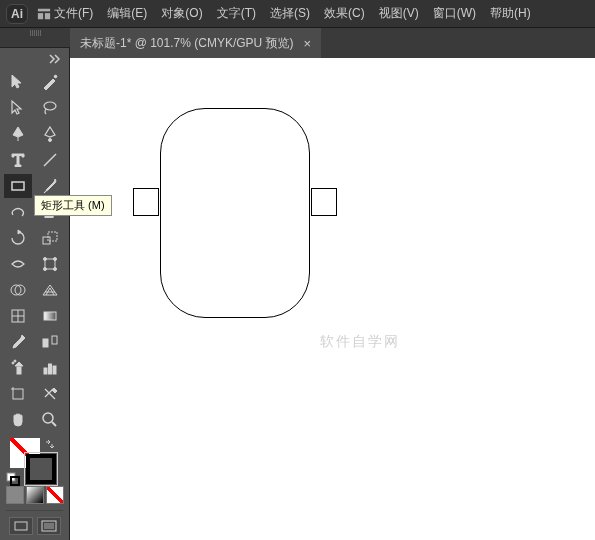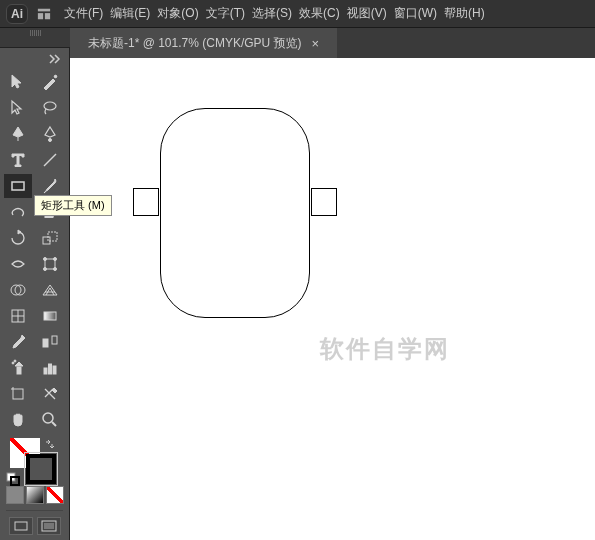--- a/index.html
+++ b/index.html
@@ -1,21 +1,21 @@
 <!DOCTYPE html>
 <html><head>
 <meta charset="utf-8">
 <style>
 *{margin:0;padding:0;box-sizing:border-box;font-family:"Microsoft YaHei",sans-serif;font-size:12px;color:#ccc;}
 body{background:#333;width:595px;height:540px;overflow:hidden;position:relative;}
 .topbar{height:28px;background:#333;display:flex;align-items:center;padding:0 6px;border-bottom:1px solid #1a1a1a;}
 .app-logo{width:22px;height:20px;background:#2a2a2a;border:1px solid #4a4a4a;display:flex;align-items:center;justify-content:center;color:#ff9a00;font-weight:bold;font-size:11px;border-radius:6px;}
 .layout-icon{margin-left:8px;width:16px;height:16px;display:flex;align-items:center;justify-content:center;color:#aaa;}
 .layout-icon svg{width:14px;height:14px;fill:#aaa;}
-.menu{display:flex;margin-left:12px;gap:7px;}
+.menu{display:flex;margin-left:2px;gap:14px;}
 .menu-item{color:#ccc;cursor:default;}
 .tool-tabs{position:absolute;left:0;top:28px;width:70px;height:20px;background:#3a3a3a;border-bottom:1px solid #222;}
 .tool-drag{width:40px;height:8px;margin:2px auto;display:flex;justify-content:center;gap:1px;}
 .tool-drag span{width:1px;height:6px;background:#666;}
 .tool-panel{position:absolute;left:0;top:48px;width:70px;bottom:0;background:#535353;border-right:1px solid #222;padding:6px 4px;}
 .dbl-arrow{height:14px;display:flex;justify-content:flex-end;padding-right:4px;}
 .dbl-arrow svg{width:12px;height:10px;fill:#ccc;}
 .tool-grid{display:grid;grid-template-columns:1fr 1fr;gap:2px;margin-top:2px;}
 .tool{width:28px;height:24px;display:flex;align-items:center;justify-content:center;cursor:default;position:relative;}
 .tool.sel{background:#2a2a2a;}
@@ -32,28 +32,28 @@
 .mode-row{display:flex;gap:2px;margin-top:2px;justify-content:center;}
 .mode-box{width:18px;height:18px;border:1px solid #777;}
 .mode-solid{background:#888;}
 .mode-grad{background:linear-gradient(135deg,#fff,#000);}
 .mode-none{background:#fff;position:relative;}
 .mode-none::before{content:"";position:absolute;inset:0;background:linear-gradient(to top right,transparent 42%,red 42%,red 58%,transparent 58%);}
 .screen-row{display:flex;gap:4px;margin-top:6px;justify-content:center;}
 .screen-row .sbox{width:24px;height:18px;border:1px solid #666;background:#444;display:flex;align-items:center;justify-content:center;}
 .screen-row svg{width:16px;height:12px;fill:#ccc;}
 .tab-bar{position:absolute;left:70px;top:28px;right:0;height:30px;background:#3a3a3a;display:flex;align-items:center;}
-.doc-tab{height:30px;background:#4b4b4b;display:flex;align-items:center;padding:0 18px;gap:10px;color:#e4e4e4;}
+.doc-tab{height:30px;background:#4b4b4b;display:flex;align-items:center;padding:0 10px;gap:10px;color:#e4e4e4;}
 .doc-tab .close{color:#ccc;font-size:13px;cursor:default;}
 .canvas{position:absolute;left:70px;top:58px;right:0;bottom:0;background:#fff;}
 .shape-round{position:absolute;left:90px;top:50px;width:150px;height:210px;border:1.5px solid #000;border-radius:45px;background:#fff;}
 .shape-rect{position:absolute;width:26px;height:28px;border:1.5px solid #000;background:#fff;}
 .rect-l{left:63px;top:130px;}
 .rect-r{left:241px;top:130px;}
-.wm1{position:absolute;left:250px;top:275px;font-size:24px;font-weight:bold;color:rgba(120,120,120,0.35);letter-spacing:2px;}
+.wm1{position:absolute;left:250px;top:275px;font-size:14px;font-weight:normal;color:rgba(120,120,120,0.35);letter-spacing:2px;}
 .wm2{position:absolute;left:270px;top:300px;font-size:12px;color:rgba(120,120,120,0.35);letter-spacing:1px;}
 .tooltip{position:absolute;left:34px;top:195px;background:#ffffe1;border:1px solid #8a8a8a;color:#000;padding:2px 6px;font-size:11px;z-index:50;}
 </style>
 </head>
 <body>
 
 <div class="topbar">
   <div class="app-logo">
       <span>Ai</span>
     </div>

